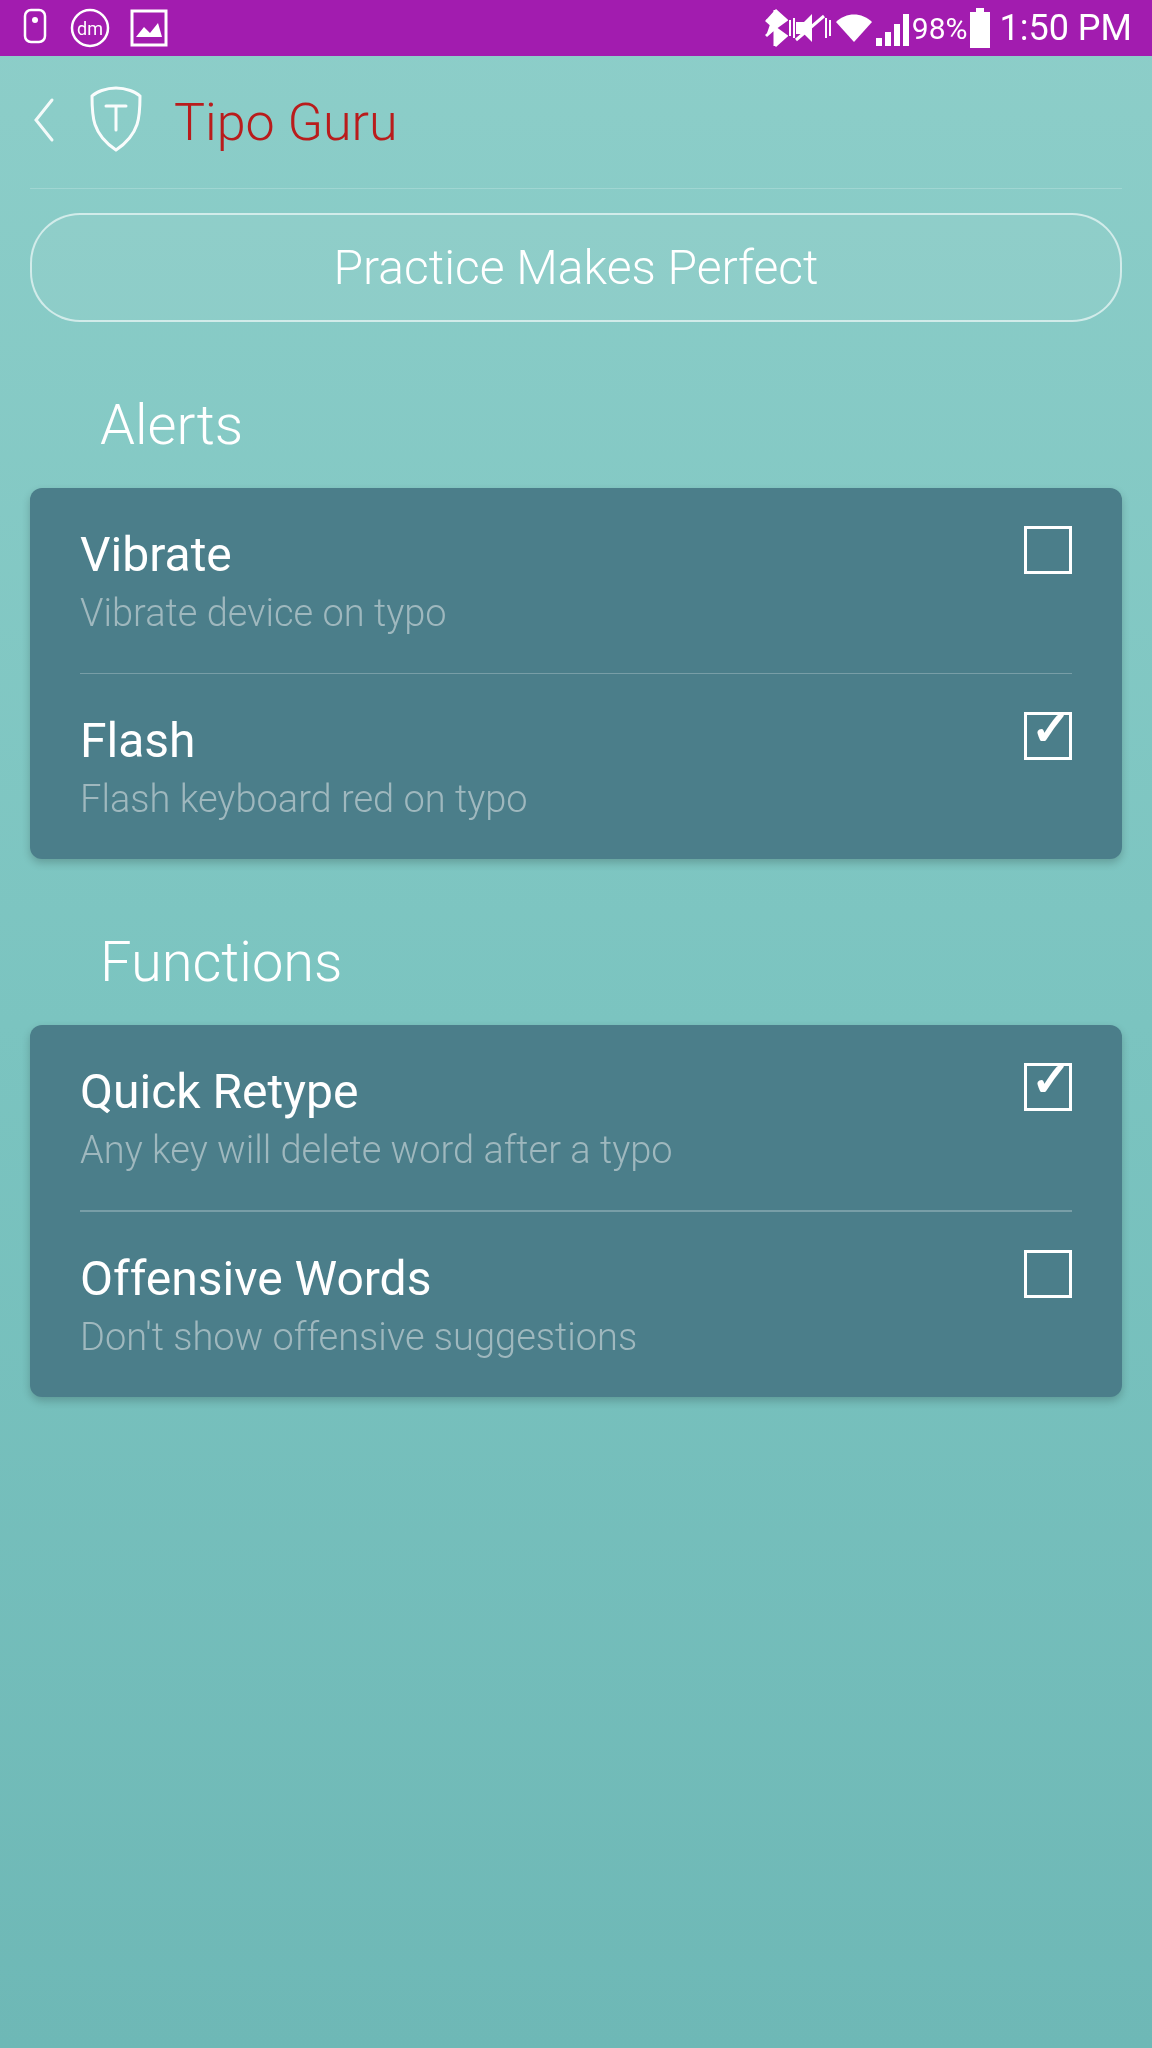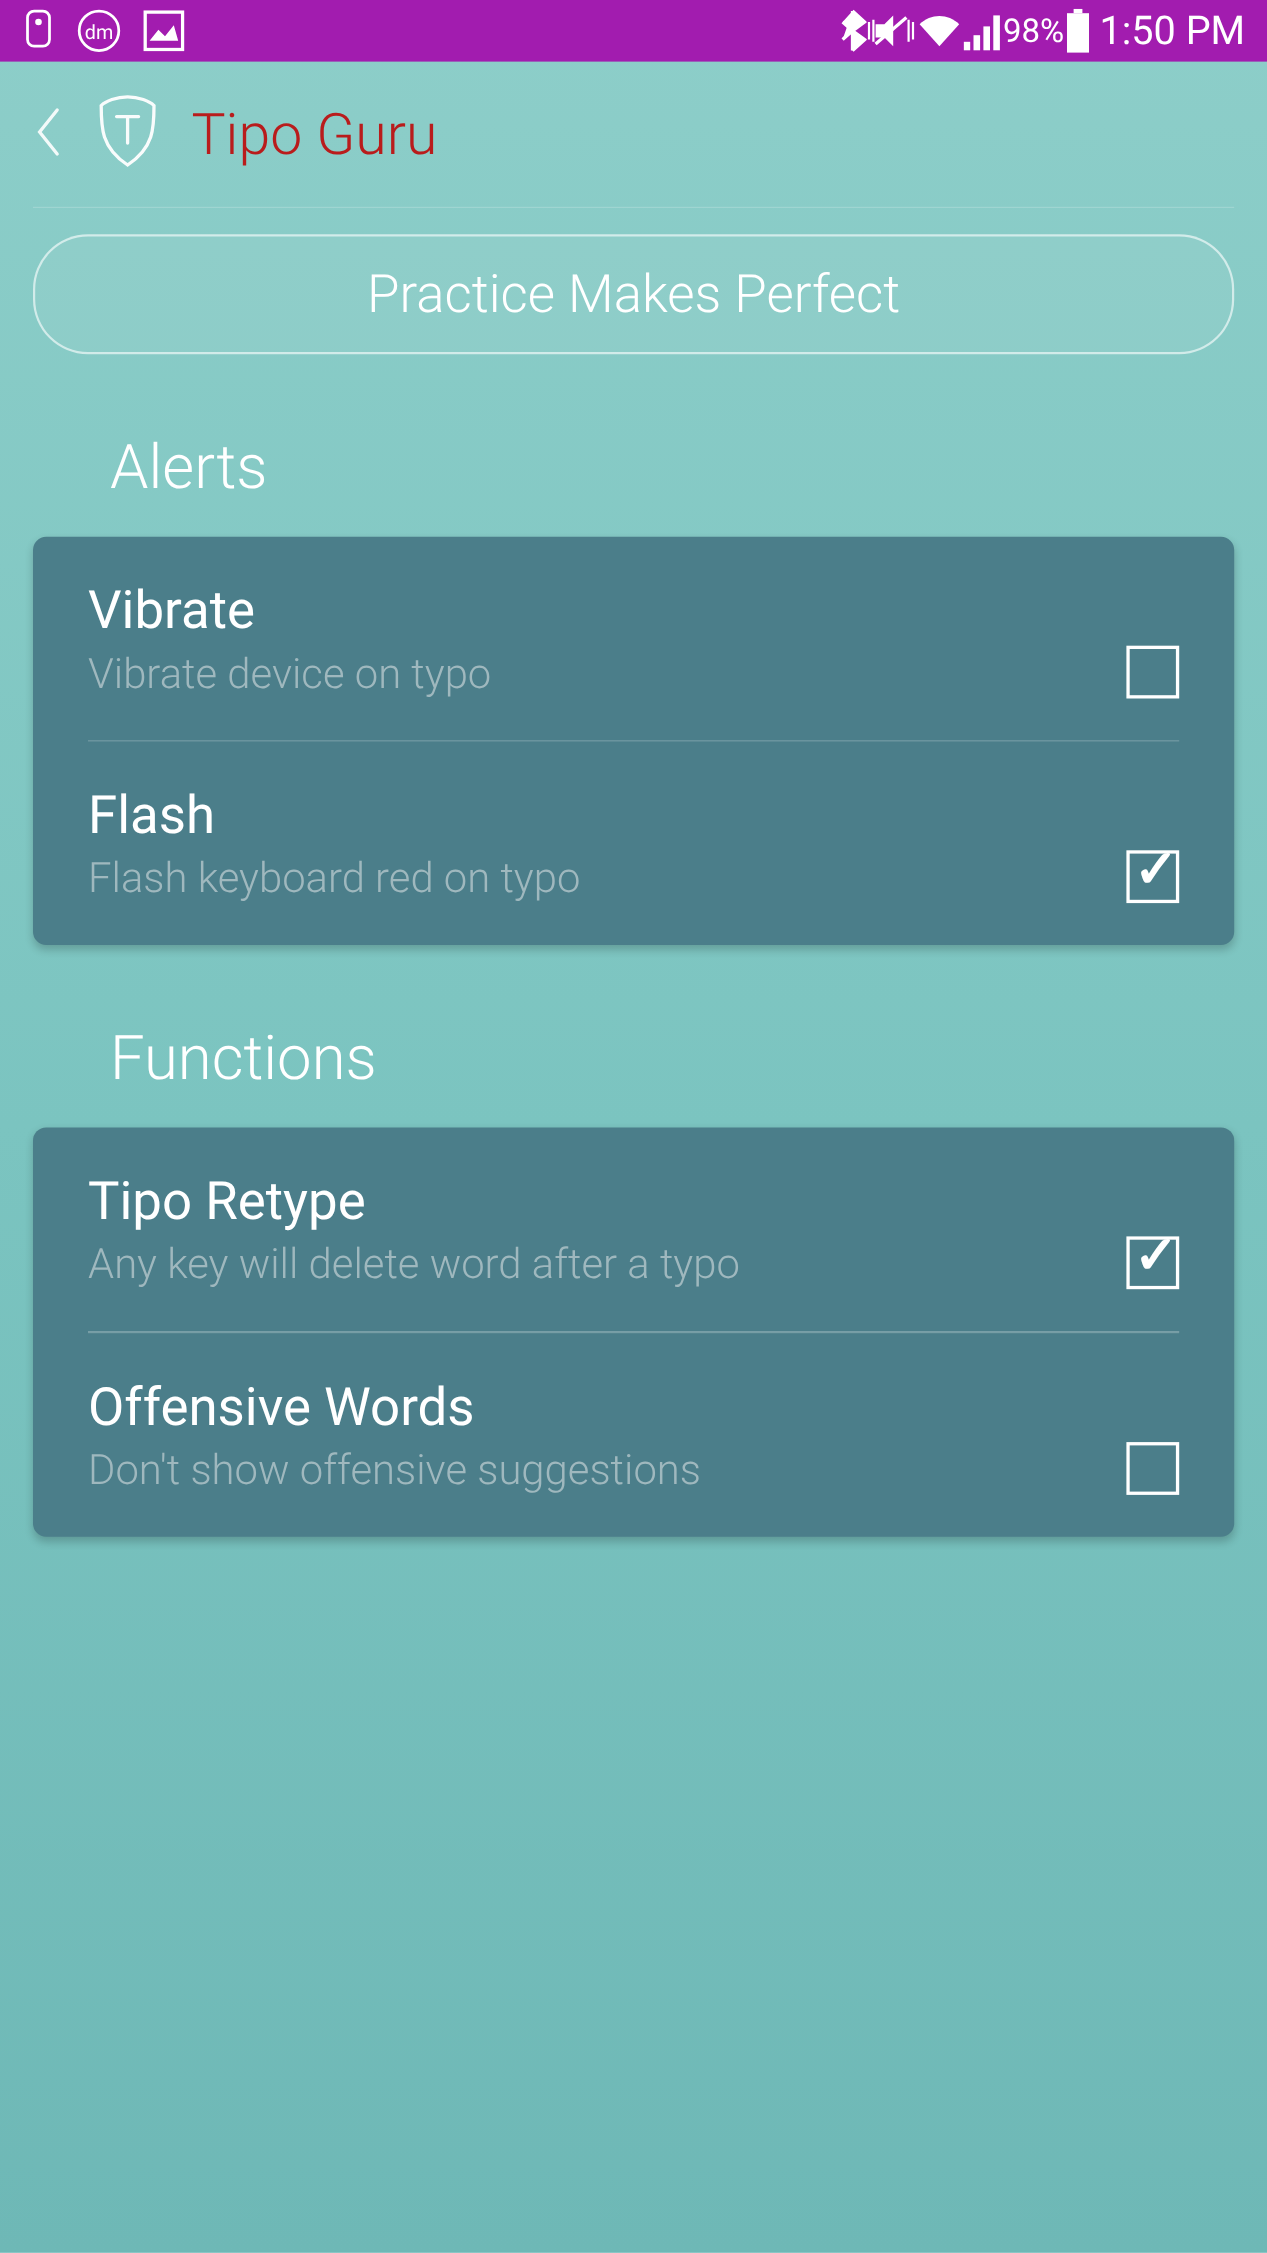--- a/index.html
+++ b/index.html
@@ -110,21 +110,21 @@
     .card {
       background: #4b7e8a;
       border-radius: 12px;
       margin: 0 30px;
       box-shadow: 0 4px 8px rgba(0,0,0,0.2);
     }
     
     .card-item {
       padding: 38px 50px;
       display: flex;
-      align-items: flex-end;
+      align-items: flex-start;
       justify-content: space-between;
     }
     
     .card-divider {
       height: 1px;
       background: rgba(255,255,255,0.25);
       margin: 0 50px;
     }
     
     .card-item-text {
@@ -270,21 +270,21 @@
   </div>
 </div>
 
 <div class="section-spacer"></div>
 
 <div class="section-title">Functions</div>
 
 <div class="card">
   <div class="card-item">
     <div class="card-item-text">
-      <div class="card-item-title">Tipo Retype</div>
+      <div class="card-item-title">Quick Retype</div>
       <div class="card-item-subtitle">Any key will delete word after a typo</div>
     </div>
     <div class="checkbox">
         <span class="checkmark">✓</span>
       </div>
   </div>
   <div class="card-divider"></div>
   <div class="card-divider"></div>
   <div class="card-item">
     <div class="card-item-text">

